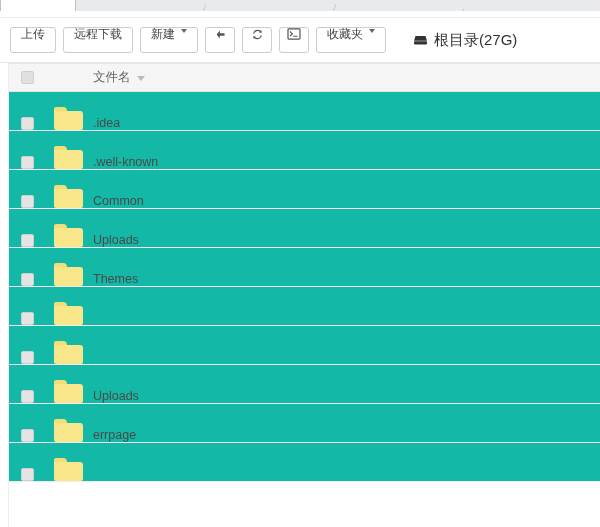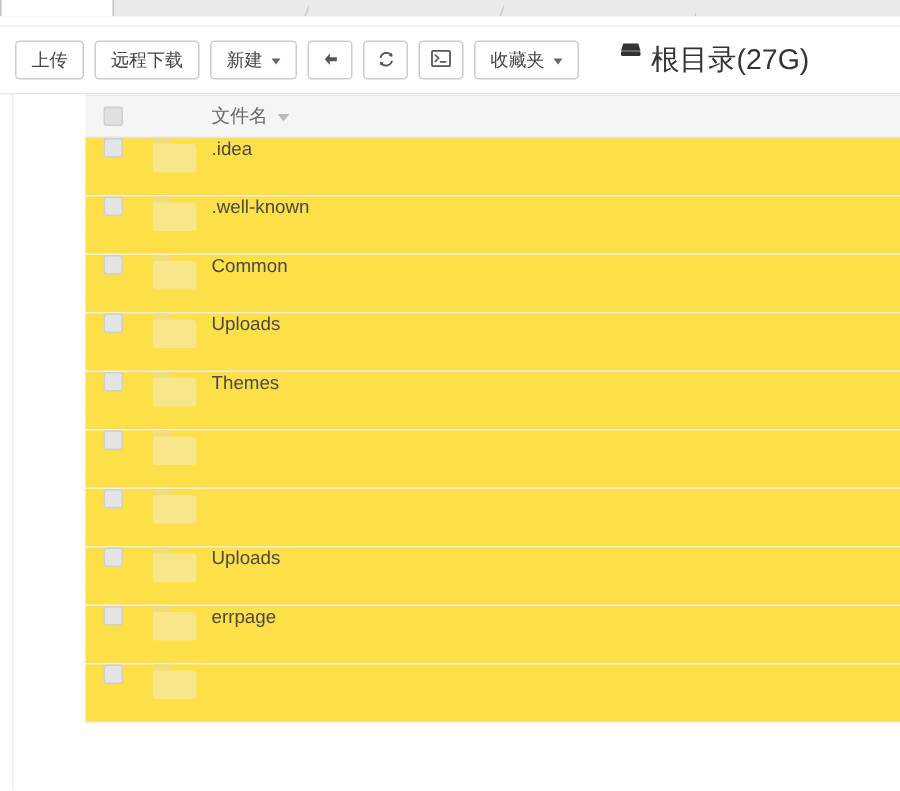--- a/index.html
+++ b/index.html
@@ -104,21 +104,20 @@
   .btn {
     height: 26px;
     min-width: 28px;
     padding: 0 10px;
     margin-right: 7px;
     background: #ffffff;
     border: 1px solid #cccccc;
     border-radius: 3px;
     box-sizing: border-box;
     display: inline-flex;
-    align-items: center;
     justify-content: center;
     gap: 5px;
     font-size: 12px;
     color: #444444;
     cursor: pointer;
     white-space: nowrap;
     line-height: 1;
   }
 
   .btn.icon-btn { padding: 0; width: 30px; }
@@ -130,40 +129,39 @@
     border-right: 3.5px solid transparent;
     border-top: 4px solid #666666;
     margin-left: 1px;
     position: relative;
     top: 1px;
   }
 
   .root-label {
     margin-left: 20px;
     display: inline-flex;
-    align-items: flex-start;
+    align-items: center;
     gap: 6px;
-    font-size: 19px;
+    font-size: 15px;
     color: #333333;
     white-space: nowrap;
   }
   .root-label svg { display: block; }
 
   
   .filepanel {
     position: absolute;
     top: 63px;
     left: 8px;
     width: 592px;
     bottom: 0;
     overflow: hidden;
     background: #ffffff;
     border-left: 1px solid #ededed;
     box-sizing: border-box;
-    padding-left: 48px;
   }
 
   .thead {
     height: 29px;
     background: #f5f5f5;
     border-top: 1px solid #e8e8e8;
     border-bottom: 1px solid #e4e4e4;
     display: flex;
     align-items: center;
     box-sizing: border-box;
@@ -215,24 +213,24 @@
     cursor: pointer;
     display: block;
   }
   .thead .chk { background: #e0e0e0; }
 
   .rows { display: block; }
 
   .row {
     height: 39px;
     display: flex;
-    align-items: flex-start;
+    align-items: flex-end;
     border-bottom: 1px solid #efefef;
     box-sizing: border-box;
-    background: #fde047;
+    background: #14b8a6;
     cursor: default;
   }
 
   .row .col-name {
     color: #4a4a4a;
     font-size: 12.5px;
   }
   .fname { cursor: pointer; }
 
   

